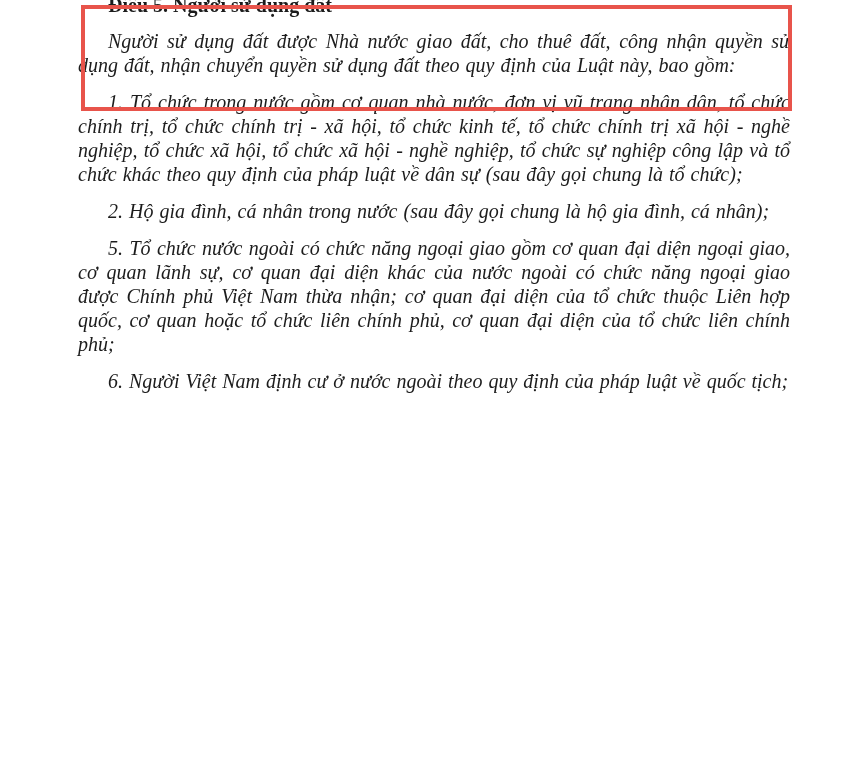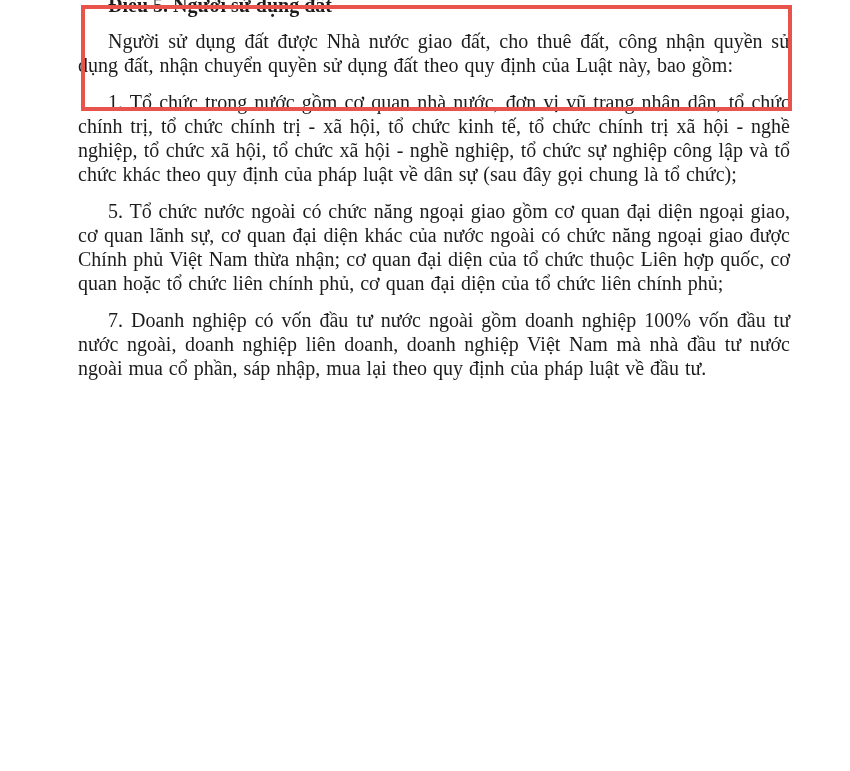--- a/index.html
+++ b/index.html
@@ -29,20 +29,21 @@
     margin: 0 0 12px 0;
     text-indent: 30px;
   }
   .doc-para {
     font-size: 20px;
     line-height: 24px;
     margin: 0 0 13px 0;
     text-align: justify;
     text-indent: 30px;
     word-spacing: 1px;
+    font-style: italic;
   }
   .highlight-box {
     position: absolute;
     left: 81px;
     top: 5px;
     width: 703px;
     height: 98px;
     border: 4px solid #e8544b;
     background: transparent;
     pointer-events: none;
@@ -55,21 +56,22 @@
 <div class="highlight-box" style="border-color: rgb(232, 84, 75);"></div>
 
 <div class="page">
 
   <h3 class="doc-heading">Điều 5. Người sử dụng đất</h3>
 
   <p class="doc-para">Người sử dụng đất được Nhà nước giao đất, cho thuê đất, công nhận quyền sử dụng đất, nhận chuyển quyền sử dụng đất theo quy định của Luật này, bao gồm:</p>
 
   <p class="doc-para">1. Tổ chức trong nước gồm cơ quan nhà nước, đơn vị vũ trang nhân dân, tổ chức chính trị, tổ chức chính trị - xã hội, tổ chức kinh tế, tổ chức chính trị xã hội - nghề nghiệp, tổ chức xã hội, tổ chức xã hội - nghề nghiệp, tổ chức sự nghiệp công lập và tổ chức khác theo quy định của pháp luật về dân sự (sau đây gọi chung là tổ chức);</p>
 
+  <p class="doc-para">2. Hộ gia đình, cá nhân trong nước (sau đây gọi chung là hộ gia đình, cá nhân);</p>
 
 
 
   <p class="doc-para">5. Tổ chức nước ngoài có chức năng ngoại giao gồm cơ quan đại diện ngoại giao, cơ quan lãnh sự, cơ quan đại diện khác của nước ngoài có chức năng ngoại giao được Chính phủ Việt Nam thừa nhận; cơ quan đại diện của tổ chức thuộc Liên hợp quốc, cơ quan hoặc tổ chức liên chính phủ, cơ quan đại diện của tổ chức liên chính phủ;</p>
 
+  <p class="doc-para">6. Người Việt Nam định cư ở nước ngoài theo quy định của pháp luật về quốc tịch;</p>
 
-  <p class="doc-para">7. Doanh nghiệp có vốn đầu tư nước ngoài gồm doanh nghiệp 100% vốn đầu tư nước ngoài, doanh nghiệp liên doanh, doanh nghiệp Việt Nam mà nhà đầu tư nước ngoài mua cổ phần, sáp nhập, mua lại theo quy định của pháp luật về đầu tư.</p>
 
 </div>
 
 </body></html>

